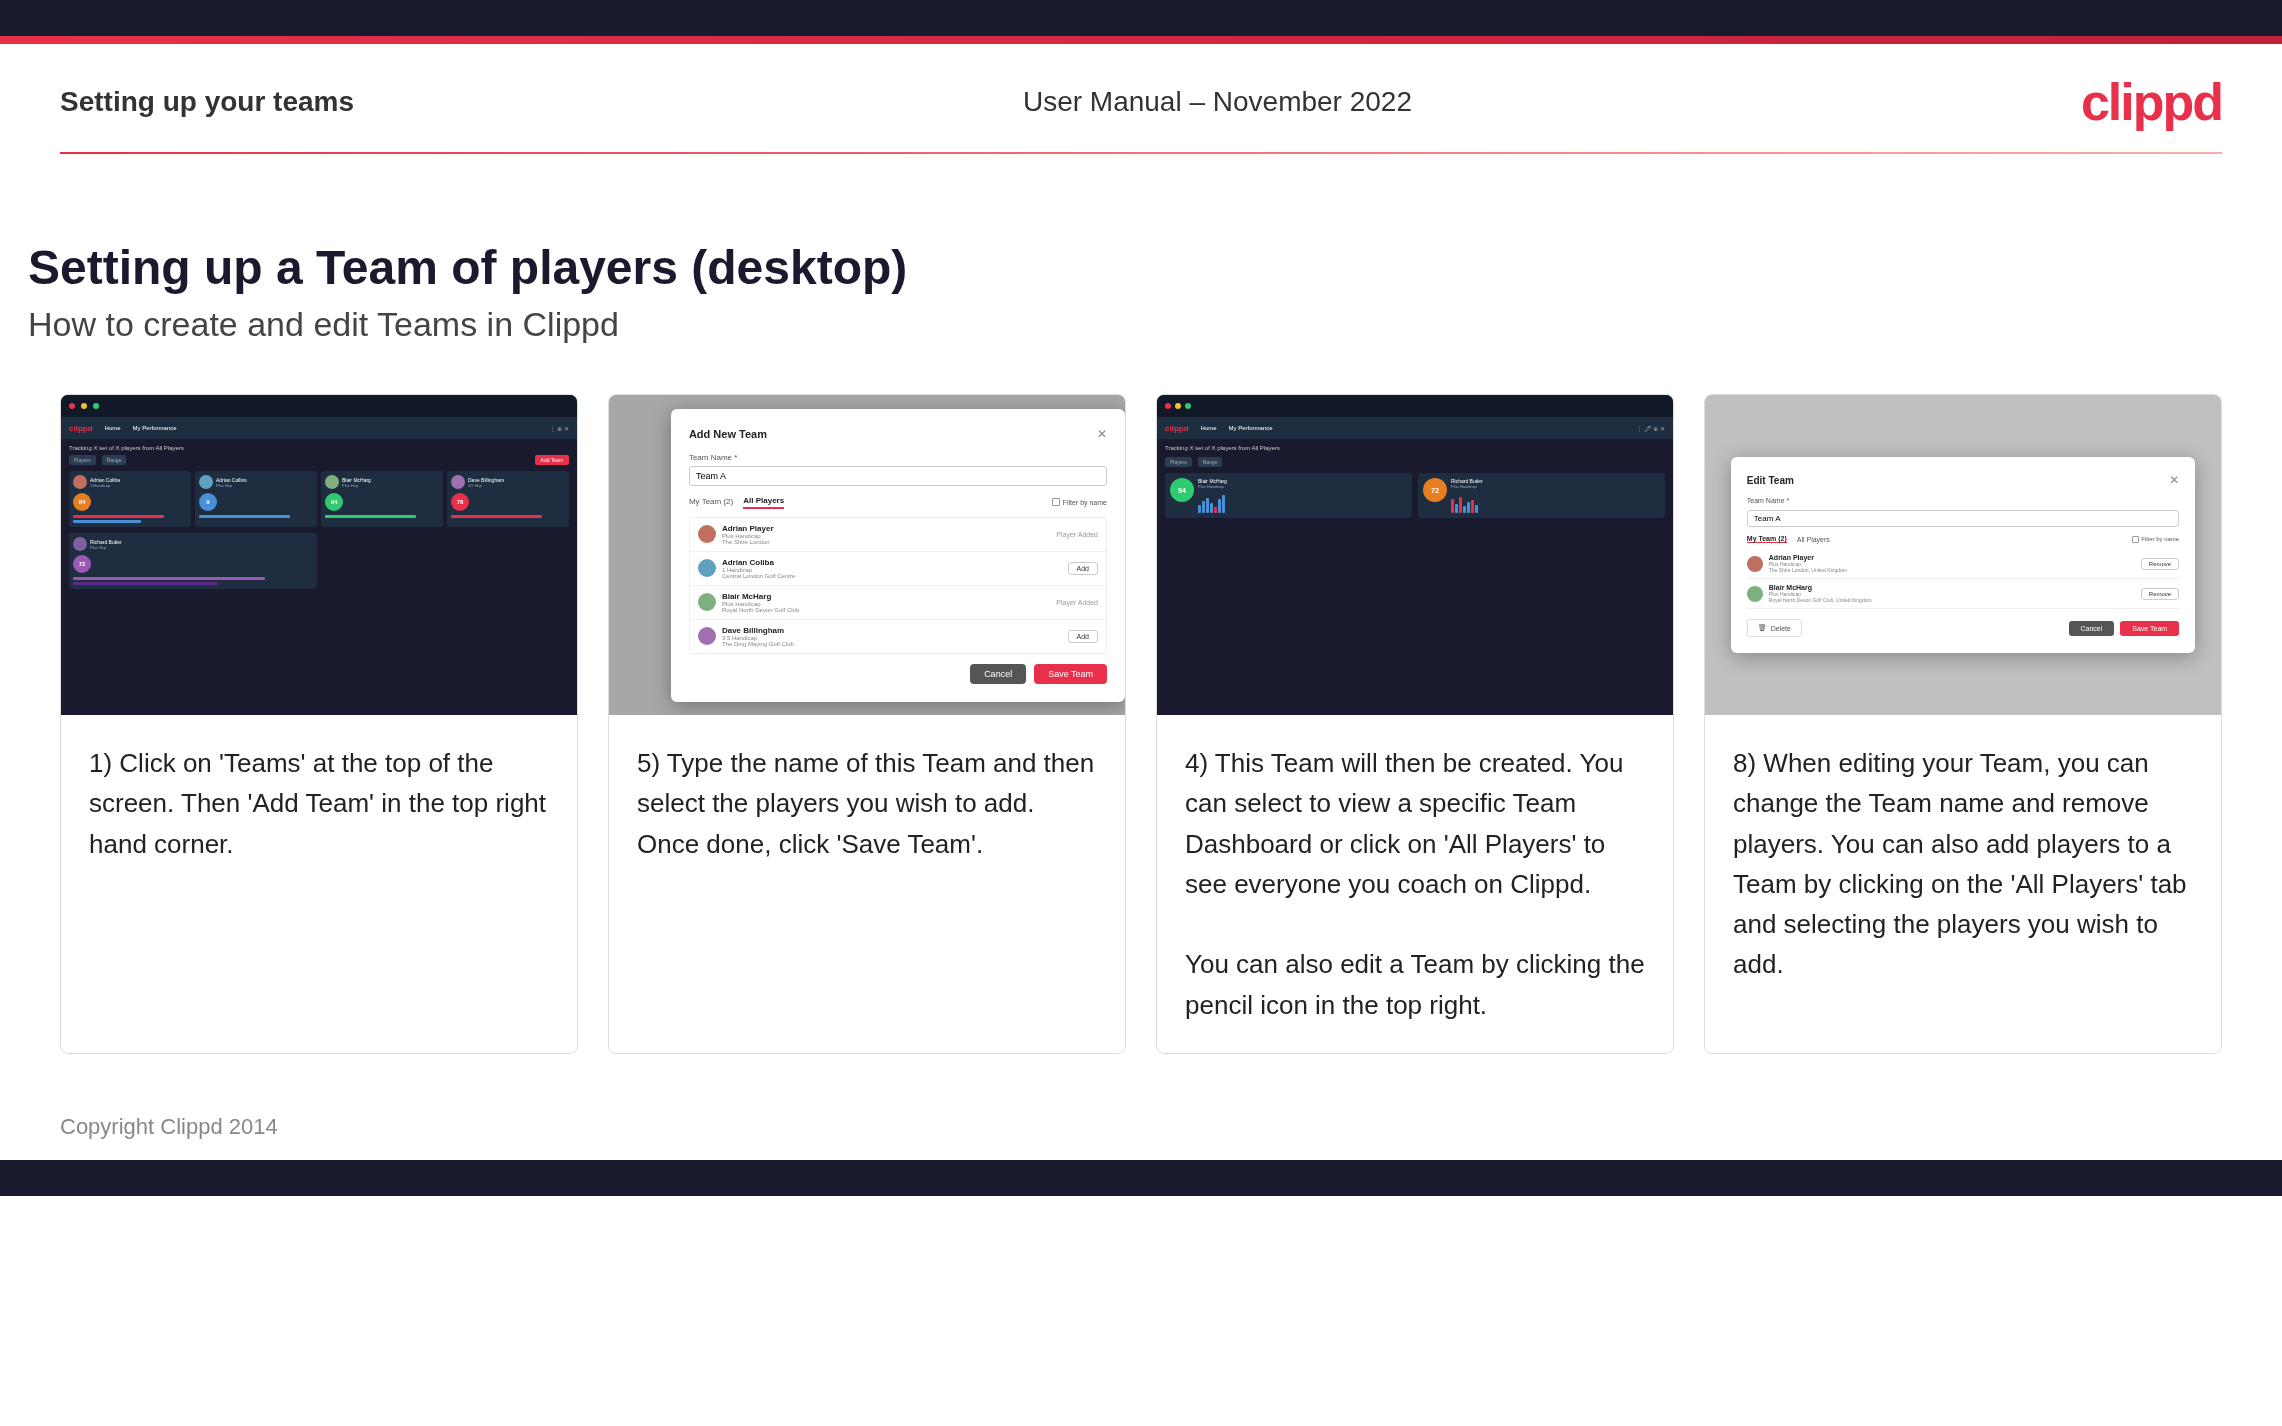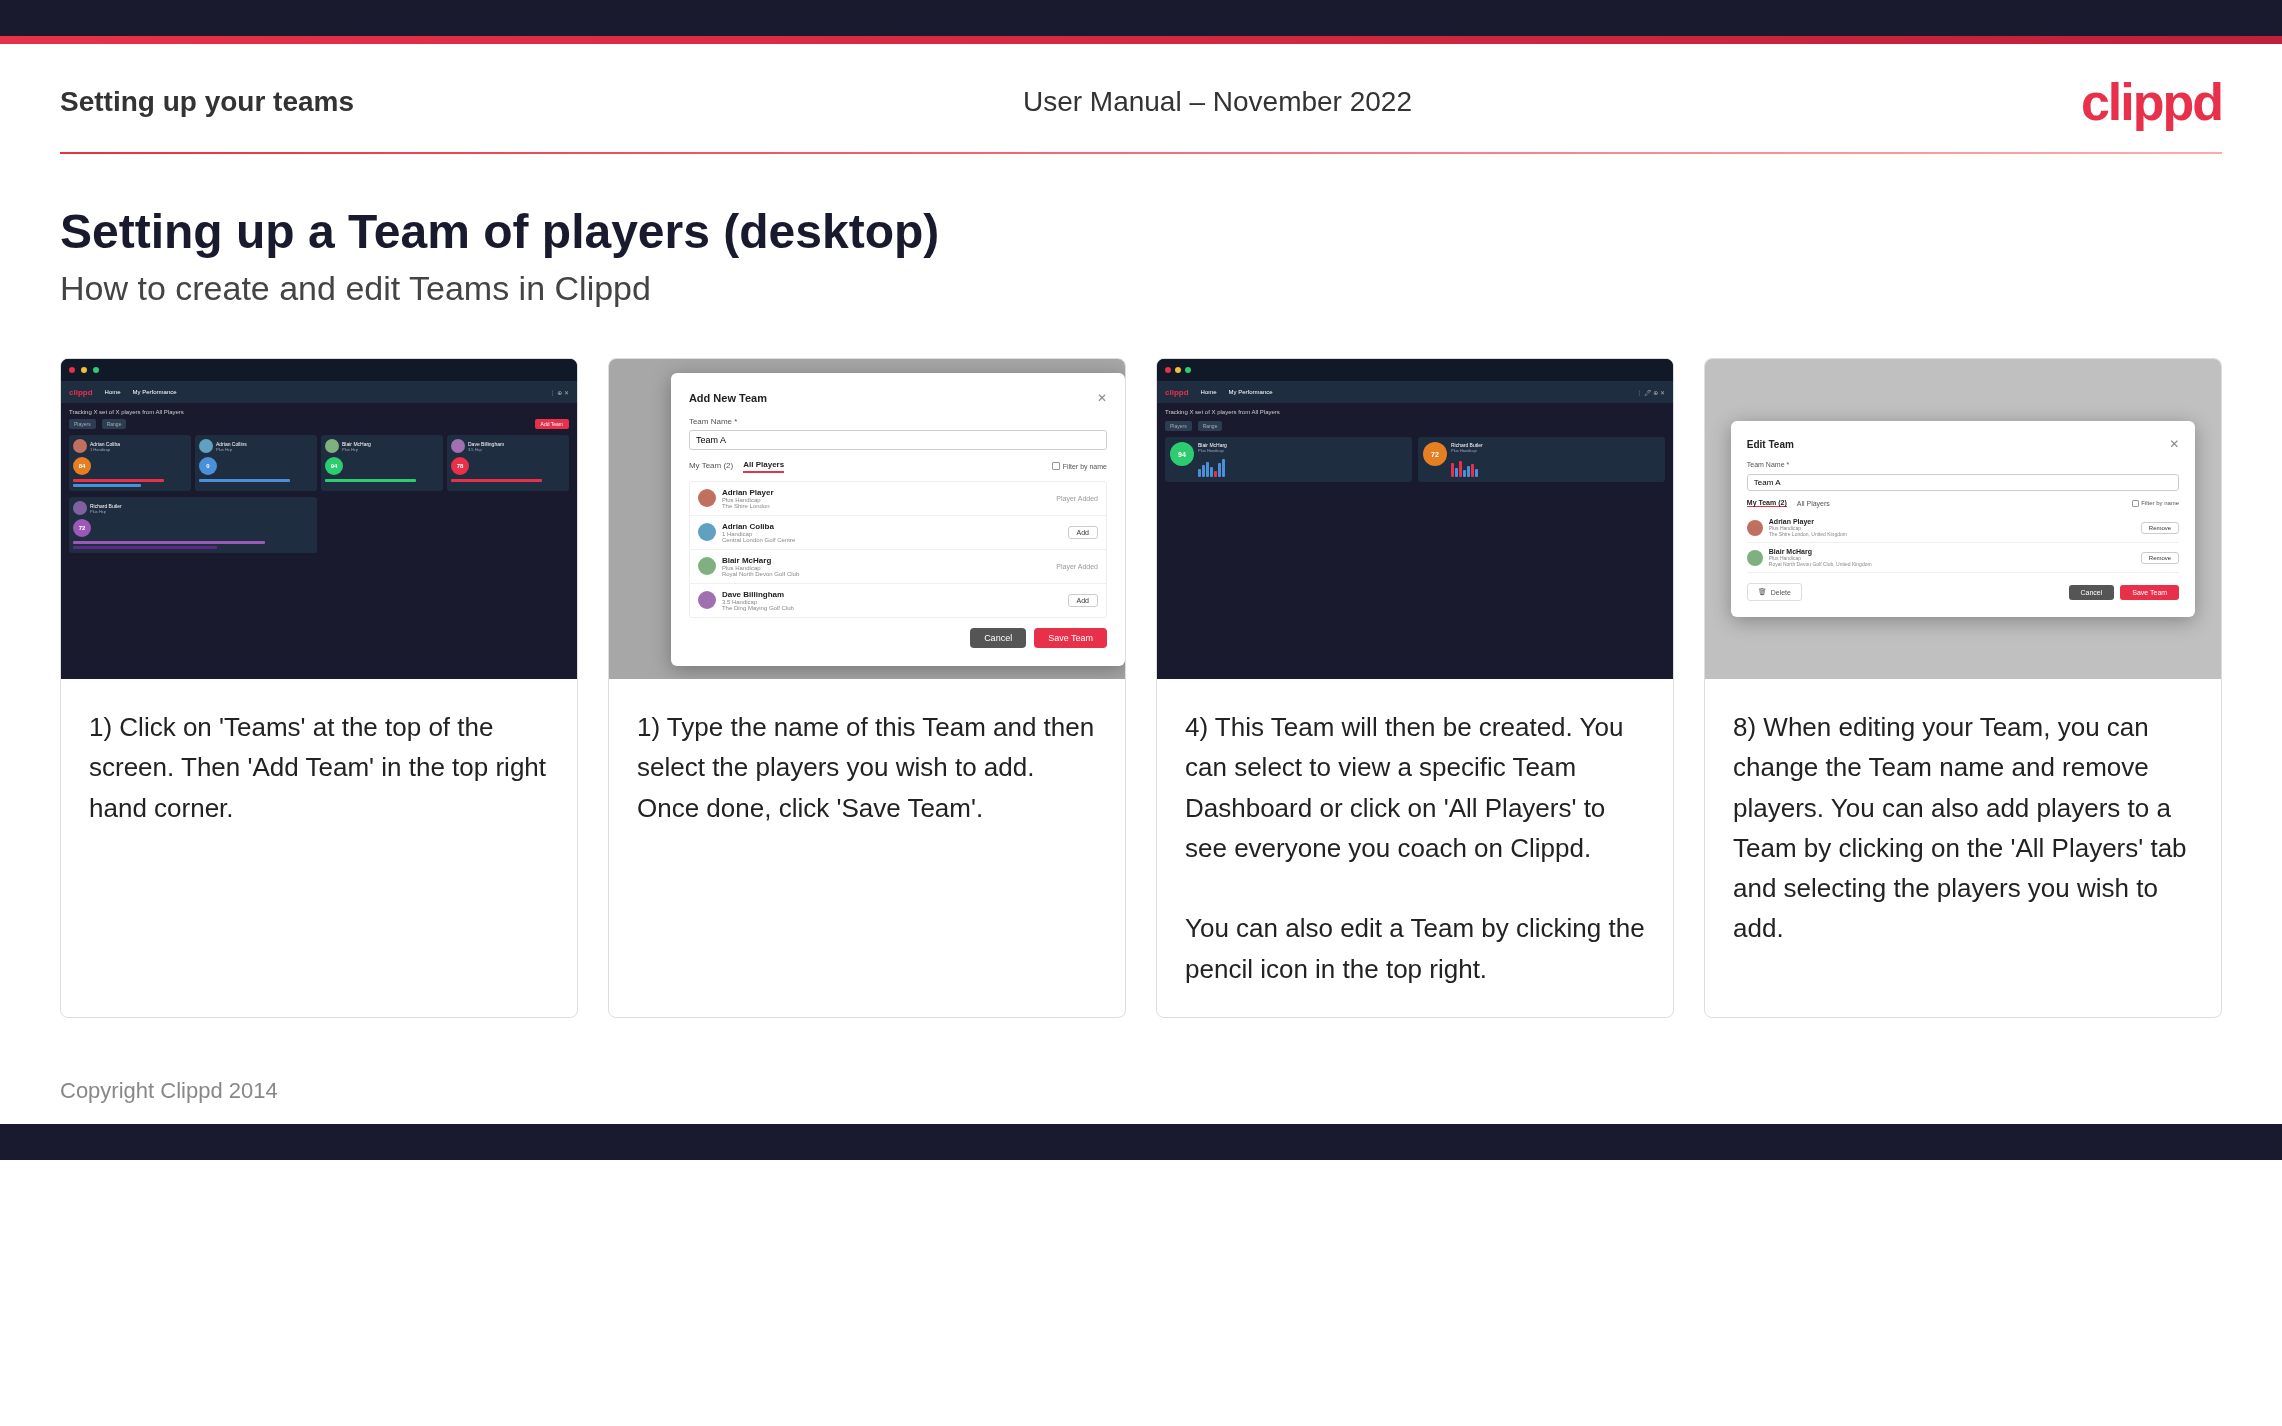--- a/index.html
+++ b/index.html
@@ -51,21 +51,22 @@
 
     
     .divider {
       height: 2px;
       background: linear-gradient(to right, #e8304a, #ffaaaa);
       margin: 0 60px;
     }
 
     
     .page-title-section {
-      padding: 50px 60px 30px 60px;
+      padding: 50px 60px 30px 28px;
+      margin-top: 36px;
     }
     .page-title {
       font-size: 48px;
       font-weight: 700;
       color: #1a1a2e;
       margin-bottom: 10px;
     }
     .page-subtitle {
       font-size: 34px;
       color: #444;
@@ -733,21 +734,21 @@
               <button class="modal-player-action add-btn">Add</button>
             </div>
           </div>
           <div class="modal-footer">
             <button class="btn-cancel">Cancel</button>
             <button class="btn-save">Save Team</button>
           </div>
         </div>
       </div>
     </div>
-    <div class="card-text">1) Type the name of this Team and then select the players you wish to add.  Once done, click 'Save Team'.</div>
+    <div class="card-text">5) Type the name of this Team and then select the players you wish to add.  Once done, click 'Save Team'.</div>
   </div>
 
   <div class="card">
     <div class="card-screenshot">
       <div class="ss3">
         <div class="ss3-topbar">
           <div class="ss1-topbar-dot" style="background:#e8304a;width:6px;height:6px;border-radius:50%;"></div>
           <div class="ss1-topbar-dot" style="background:#f0c030;width:6px;height:6px;border-radius:50%;margin-left:4px;"></div>
           <div class="ss1-topbar-dot" style="background:#2ecc71;width:6px;height:6px;border-radius:50%;margin-left:4px;"></div>
         </div>

